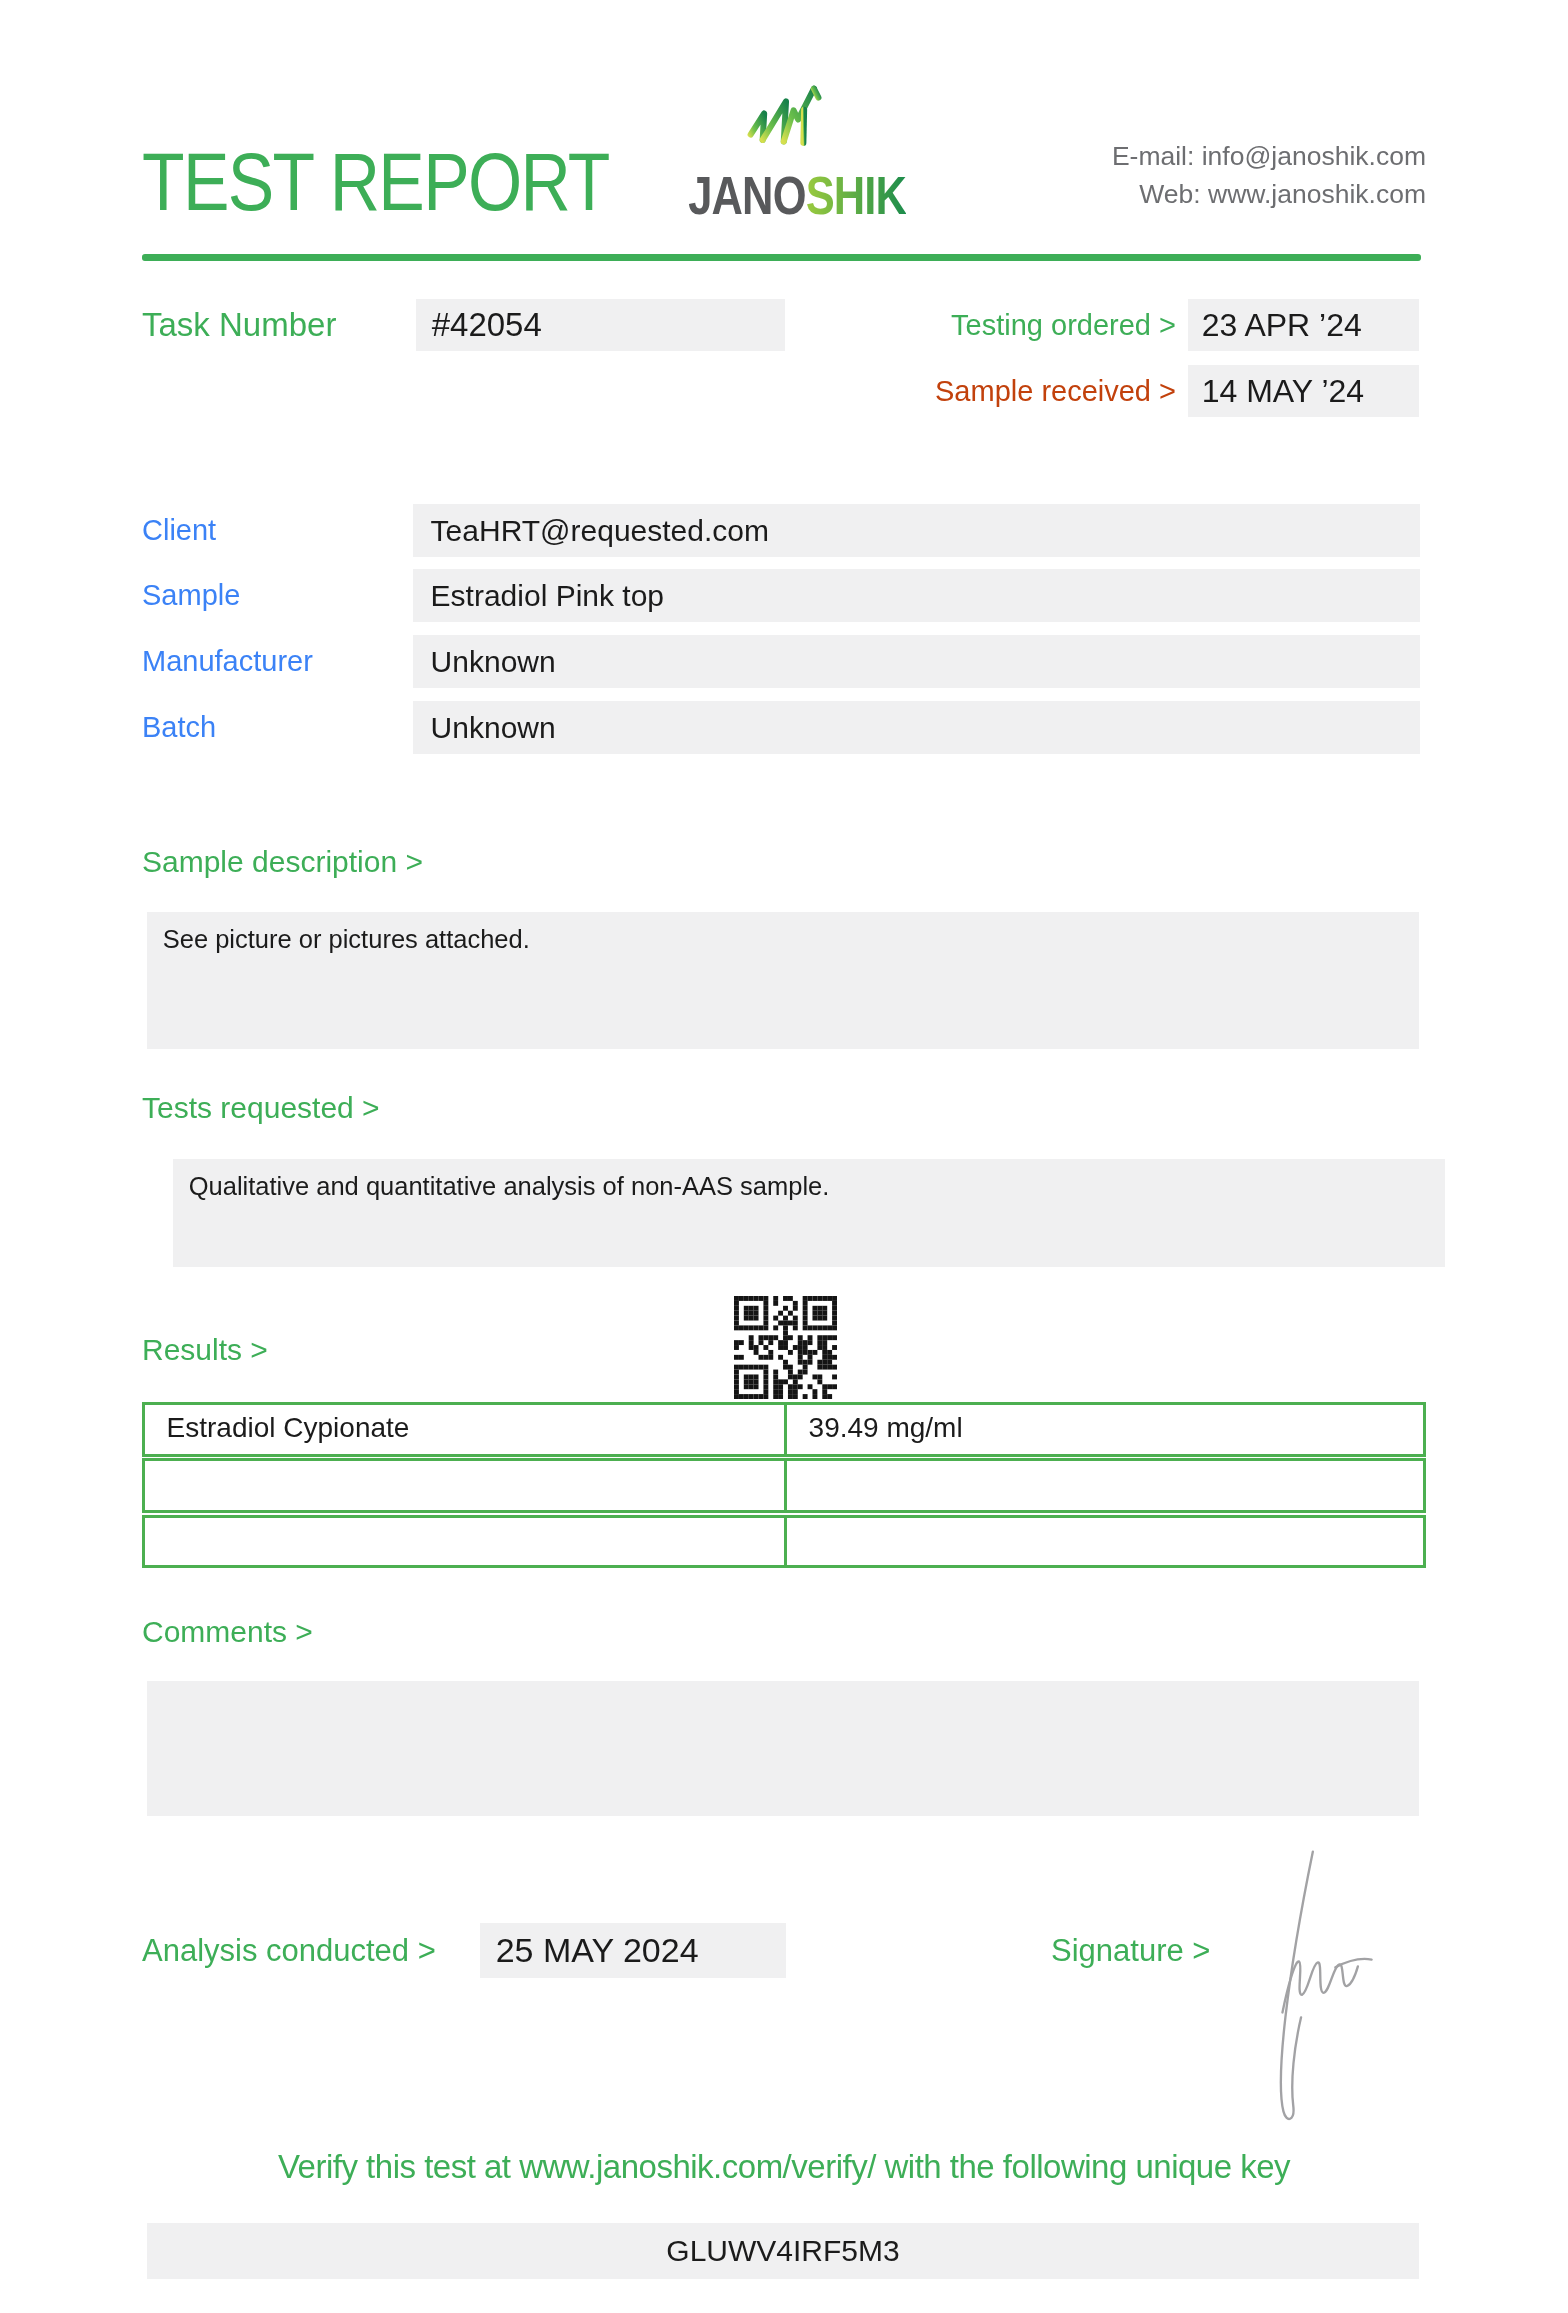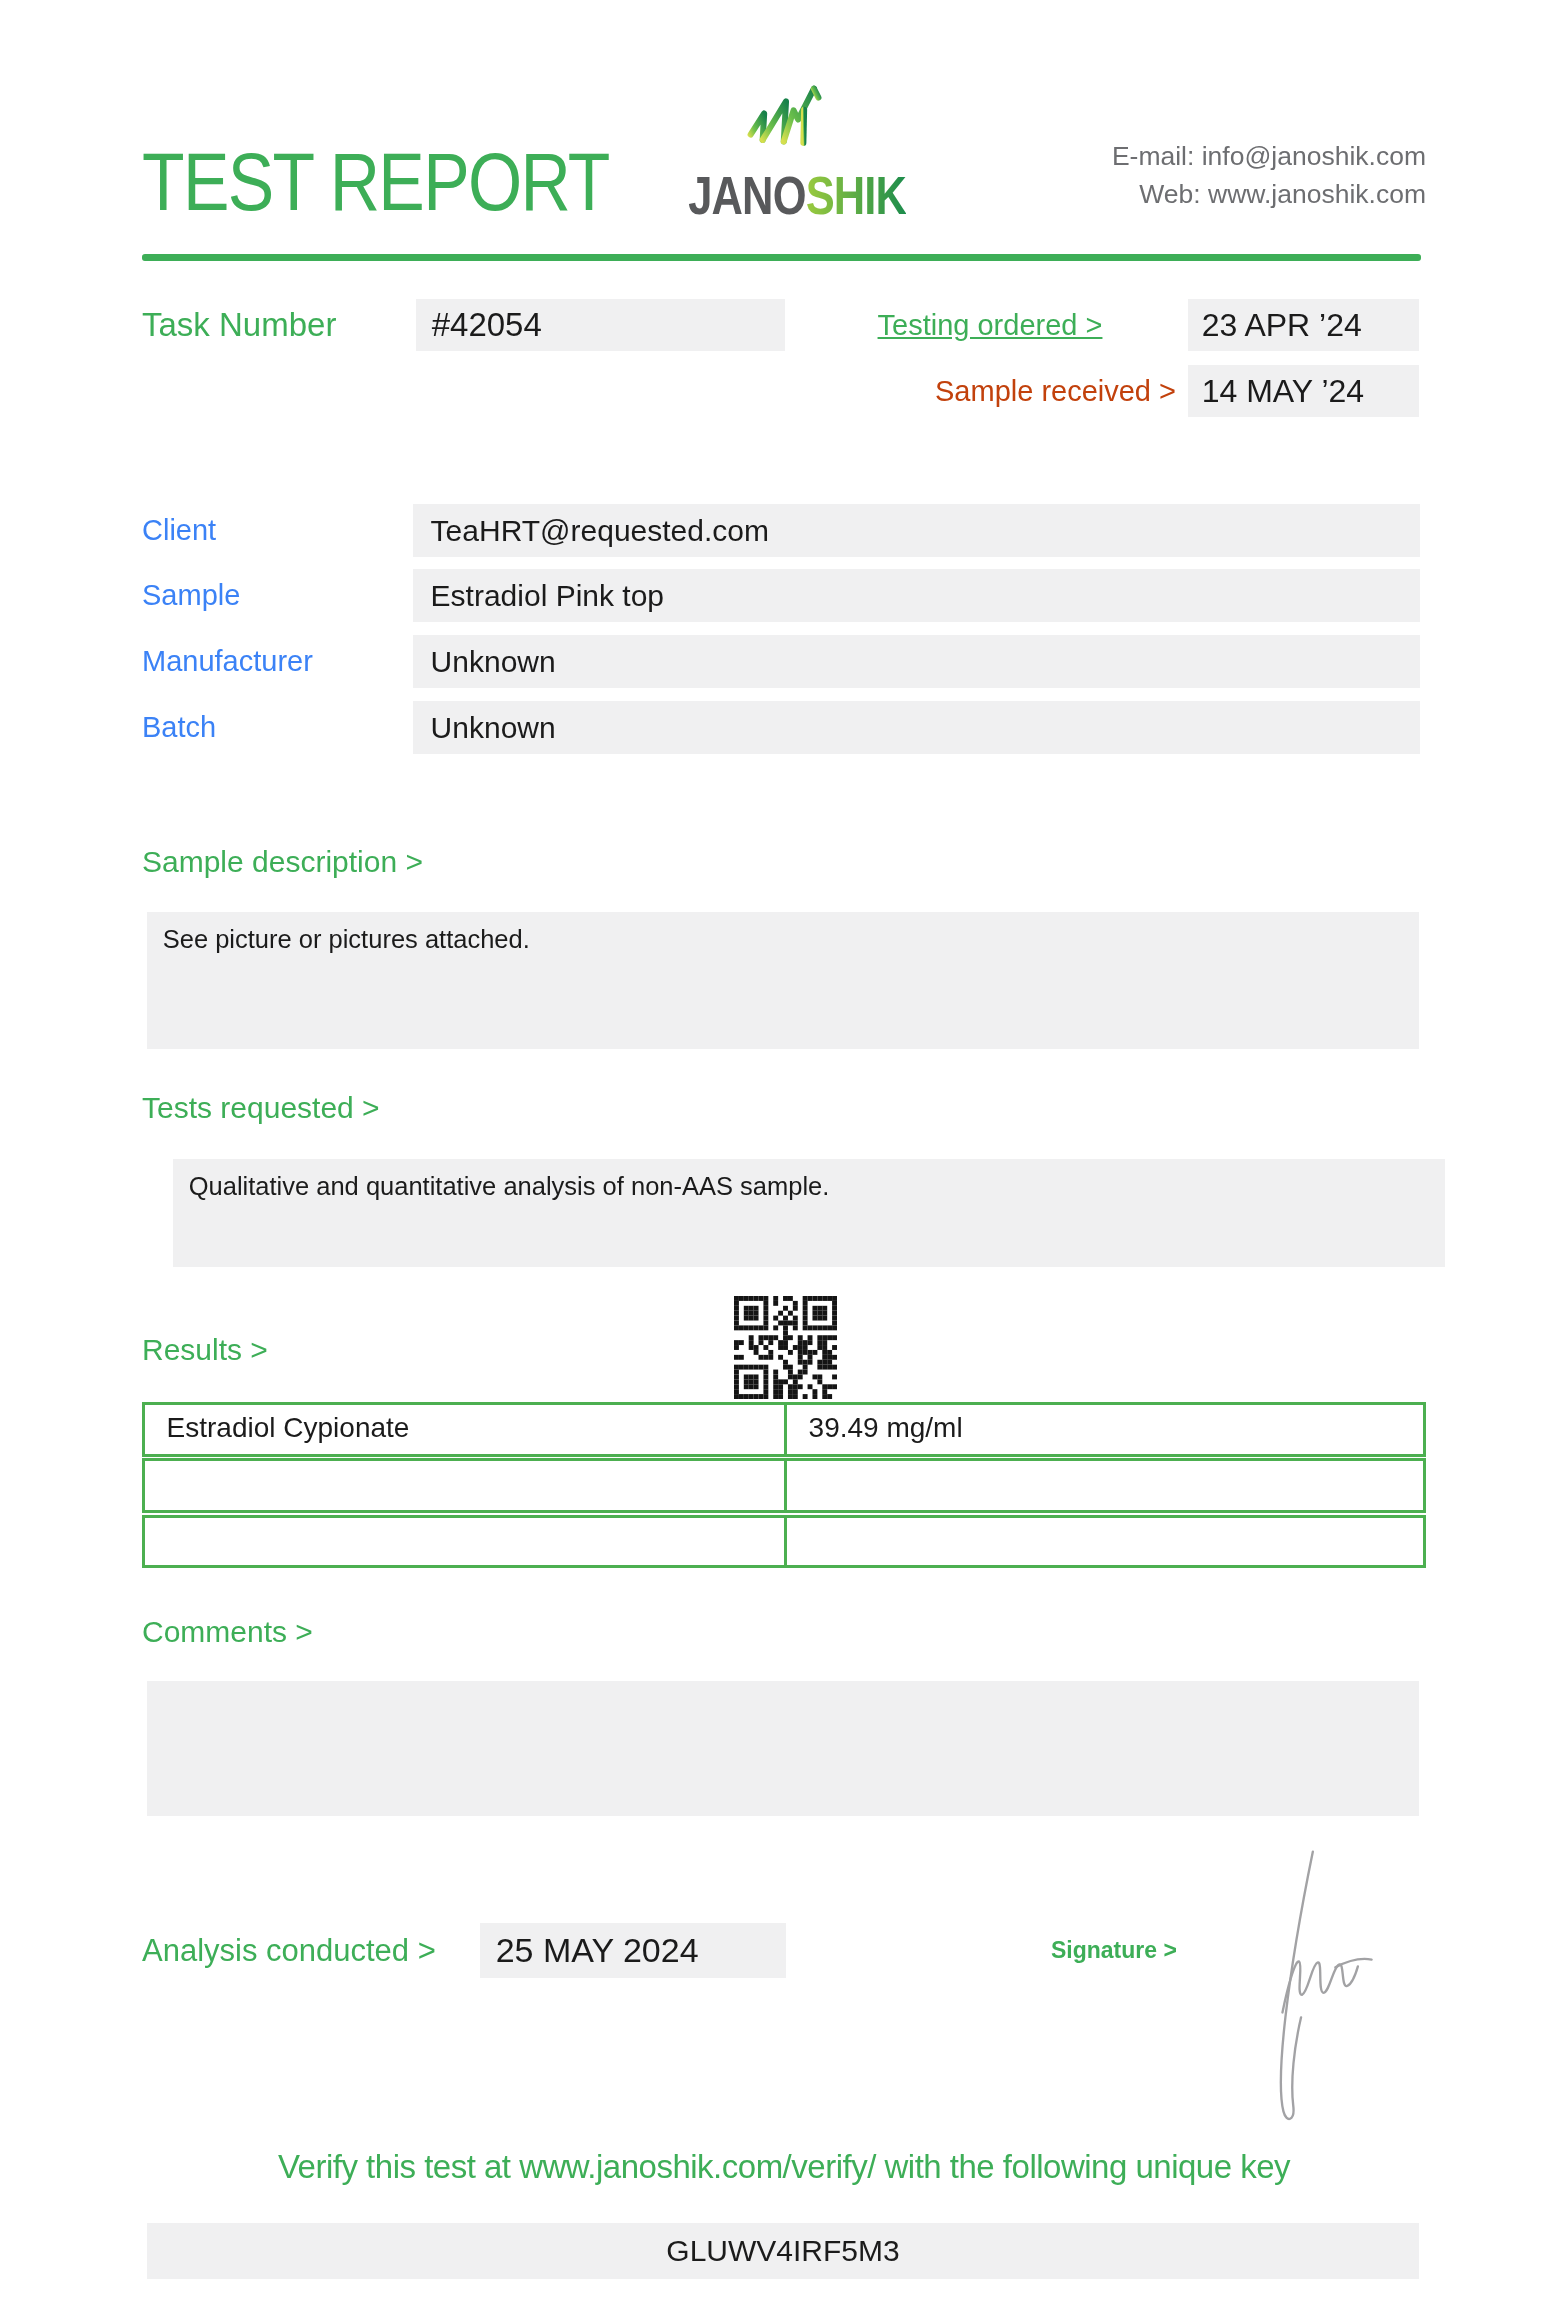--- a/index.html
+++ b/index.html
@@ -30,22 +30,22 @@
   }
   .contact { right:142px; top:137px; text-align:right;
     font-size:26.5px; line-height:38px; color:#6d6e71; }
   .rule { left:142px; top:254px; width:1279px; height:6.9px;
     background:#3dae57; border-radius:2.9px; }
 
   
   .task-label { left:142px; top:299px; font-size:33px; line-height:52px; color:#3dae57; }
   .task-value { left:416px; top:299px; width:369px; height:52px;
     font-size:33px; line-height:52px; padding-left:15.7px; }
-  .date-label-1 { left:804px; top:299px; width:372px; text-align:center;
-    font-size:29px; line-height:52px; color:#3dae57;text-decoration:underline; }
+  .date-label-1 { left:804px; top:299px; width:372px; text-align:right;
+    font-size:29px; line-height:52px; color:#3dae57; }
   .date-box-1 { left:1188px; top:299px; width:231px; height:52px;
     font-size:32px; line-height:52px; padding-left:13.7px; }
   .date-label-2 { left:804px; top:365px; width:372px; text-align:right;
     font-size:29px; line-height:52px; color:#c2410c; }
   .date-box-2 { left:1188px; top:365px; width:231px; height:52px;
     font-size:32px; line-height:52px; padding-left:13.7px; }
 
   
   .info-label { left:142px; font-size:29px; line-height:53px; color:#3b82f6; }
   .info-value { left:413px; width:1007px; height:53px;
@@ -68,21 +68,21 @@
   .t0 { top:1402px; height:55px; } .t1 { top:1458px; height:55px; } .t2 { top:1515px; height:53px; }
   .t-cell { border:3.9px solid #4caf50; background:#fff; height:100%;
     font-size:28px; line-height:45px; padding-left:21.6px; overflow:hidden; white-space:nowrap; }
   .t-cell.c0 { width:642px; border-right:none; }
   .t-cell.c1 { width:642px; }
 
   
   .analysis-label { left:142px; top:1923px; font-size:31px; line-height:55px; color:#3dae57; }
   .analysis-box { left:480px; top:1923px; width:306px; height:55px;
     font-size:34px; line-height:55px; padding-left:15.7px; }
-  .sign-label { left:1051px; top:1923px; font-size:23px; line-height:55px; color:#3dae57;font-weight:bold; }
+  .sign-label { left:1051px; top:1923px; font-size:31px; line-height:55px; color:#3dae57; }
   .sign-svg { left:1255px; top:1841px; width:147px; height:289px; }
   .verify { left:142px; top:2148px; width:1284px; text-align:center;
     font-size:33px; letter-spacing:-0.5px; color:#3dae57; white-space:nowrap; }
   .key-box { left:147px; top:2223px; width:1272px; height:56px;
     text-align:center; font-size:30px; line-height:56px; }
 </style>
 </head>
 <body>
 
 <div class="abs title">TEST REPORT</div>

